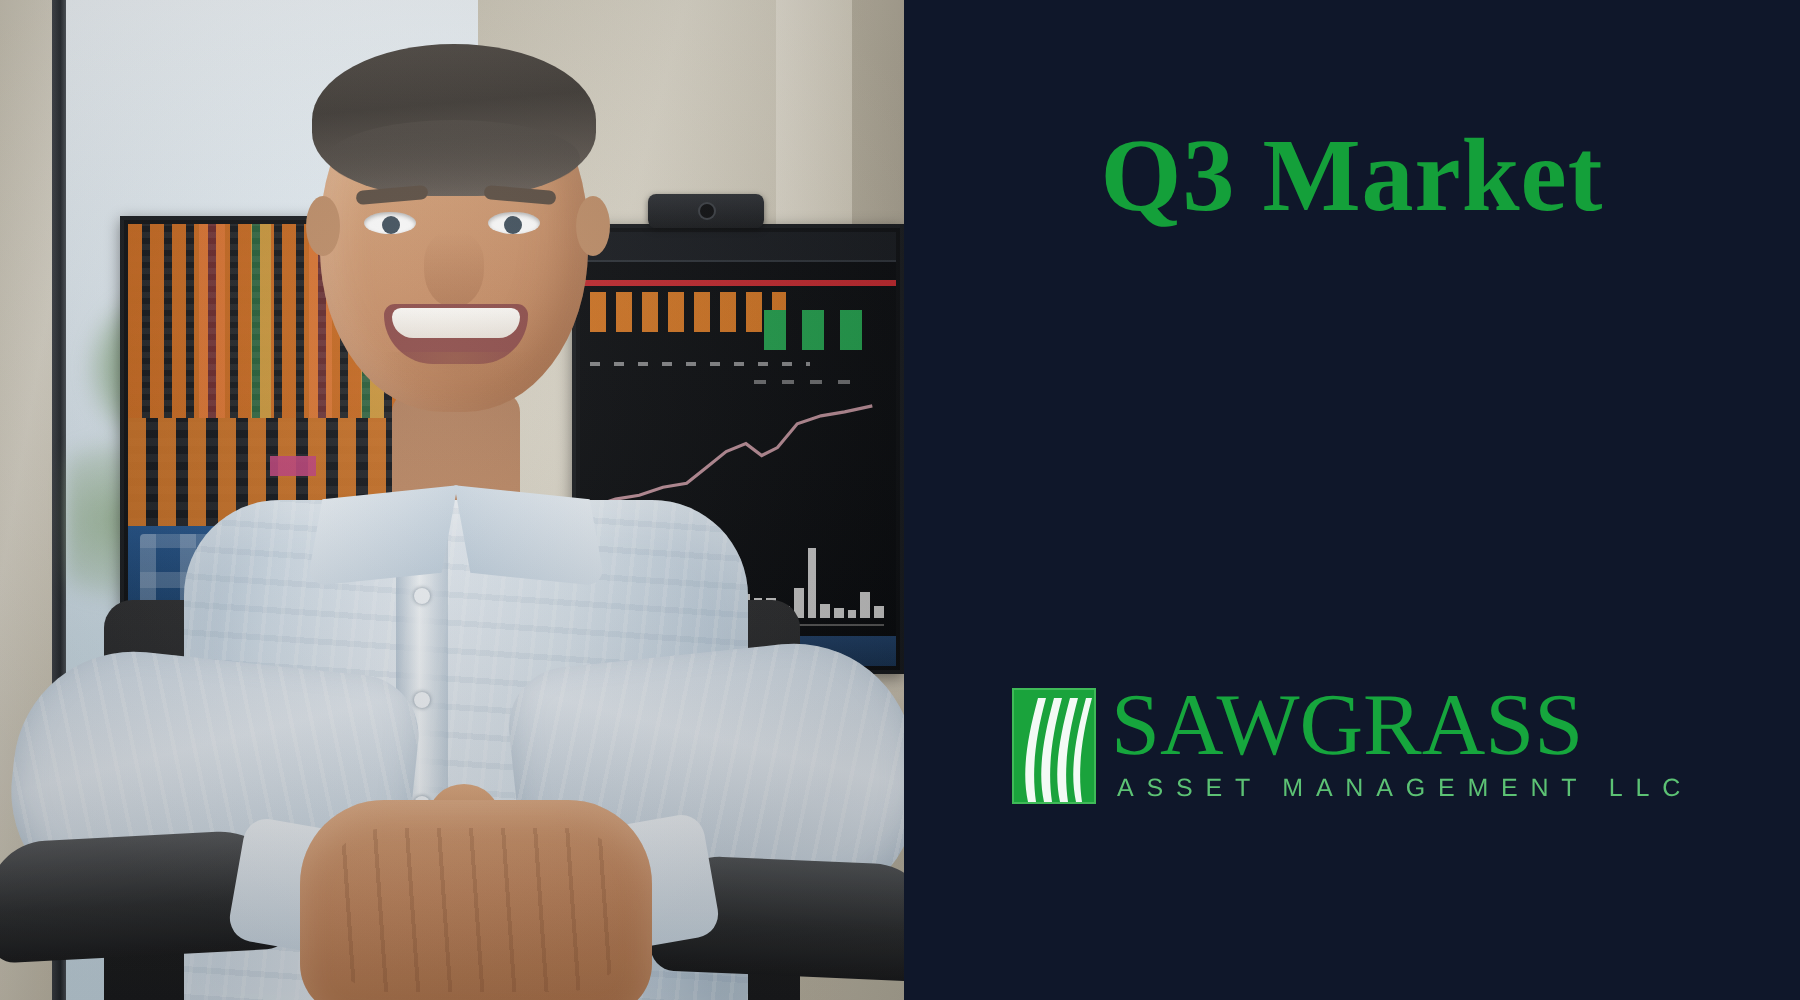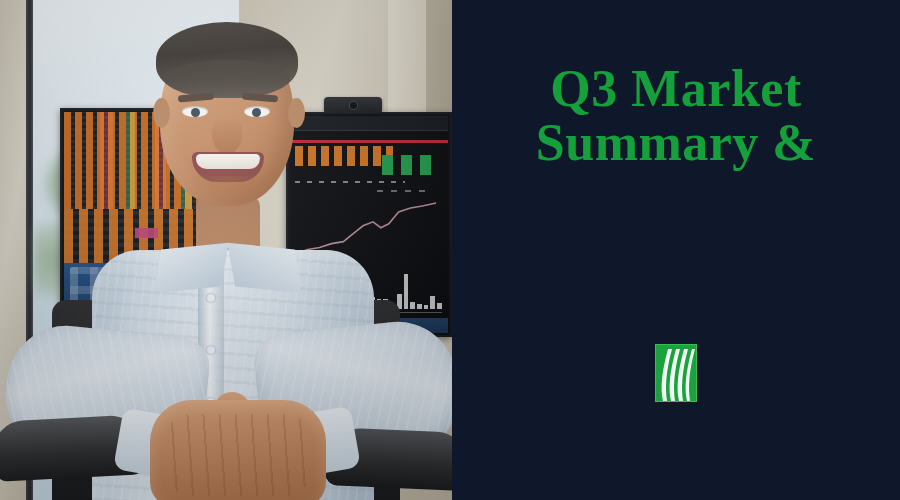--- a/index.html
+++ b/index.html
@@ -546,28 +546,31 @@
     <div class="finger-peak"></div>
     <div class="hands"></div>
 
     <div class="photo-grade"></div>
   </div>
 
   <div id="right">
 
     <div id="title">
       <span class="tline">Q3 Market</span>
-      <span class="tline">Summary &amp;</span>
     </div>
 
     <div id="logo">
       <div class="logo-mark">
         <svg width="42" height="58" viewBox="0 0 42 58">
           <path d="M7 56 C4 42 6 26 12 4 L16 4 C10 26 9 42 11 56 Z" fill="#ffffff" opacity=".95"></path>
           <path d="M15 56 C12 42 14 26 20 4 L24 4 C18 26 17 42 19 56 Z" fill="#ffffff" opacity=".95"></path>
           <path d="M23 56 C20 42 22 26 28 4 L32 4 C26 26 25 42 27 56 Z" fill="#ffffff" opacity=".95"></path>
           <path d="M31 56 C28 42 30 26 36 4 L39 4 C33 26 32 42 34 56 Z" fill="#ffffff" opacity=".95"></path>
         </svg>
       </div>
+      <div class="logo-words">
+        <div class="logo-name">SAWGRASS</div>
+        <div class="logo-sub">ASSET MANAGEMENT LLC</div>
+      </div>
     </div>
 
   </div>
 </div>
 
 </body></html>

